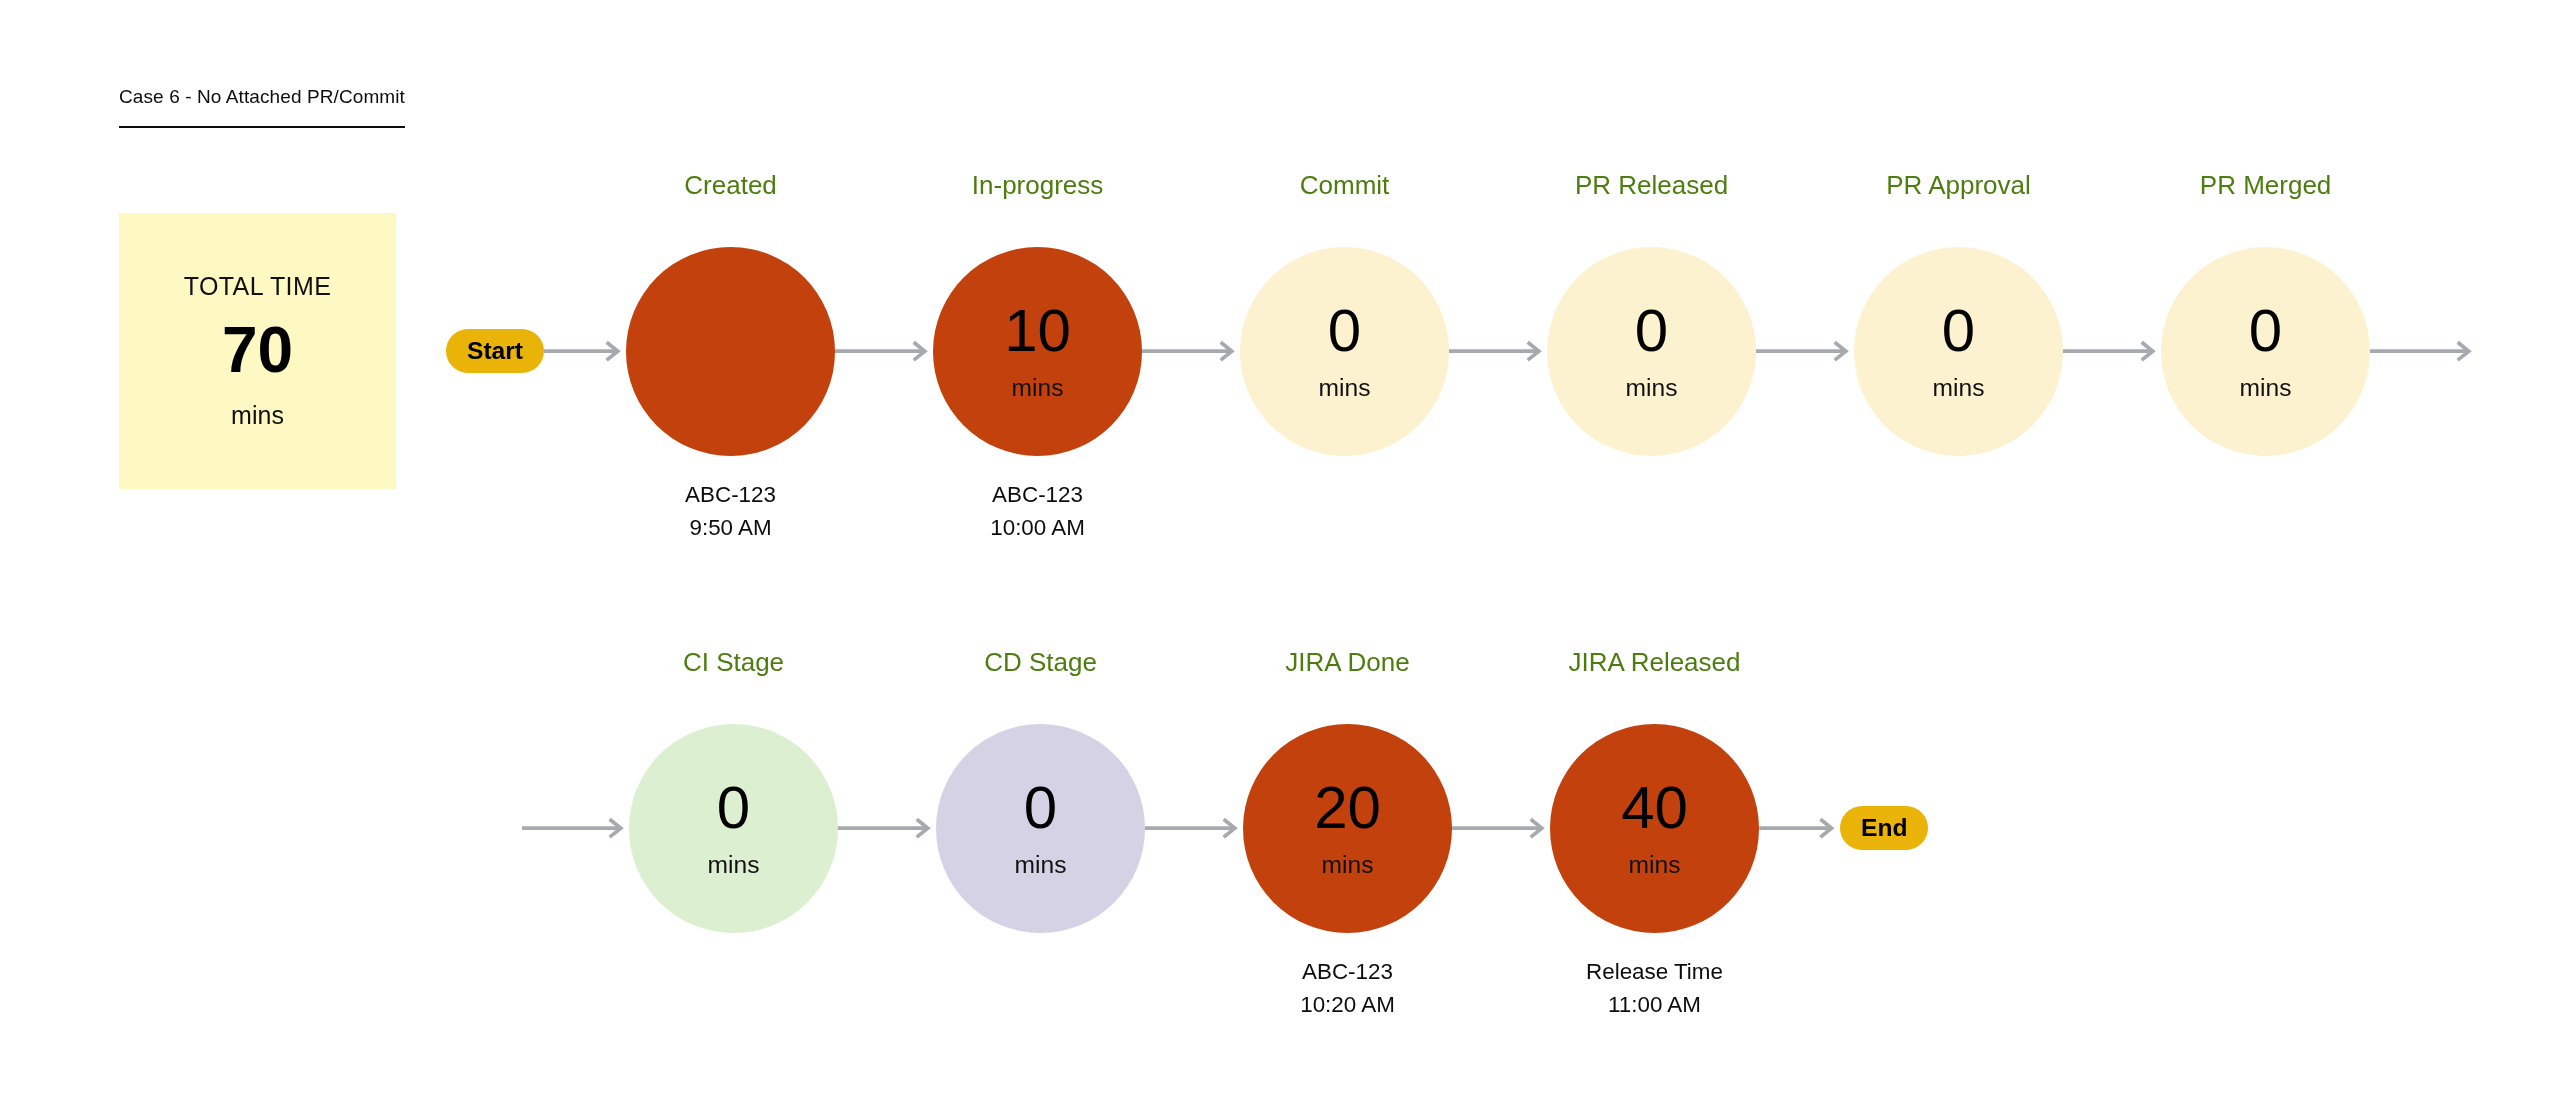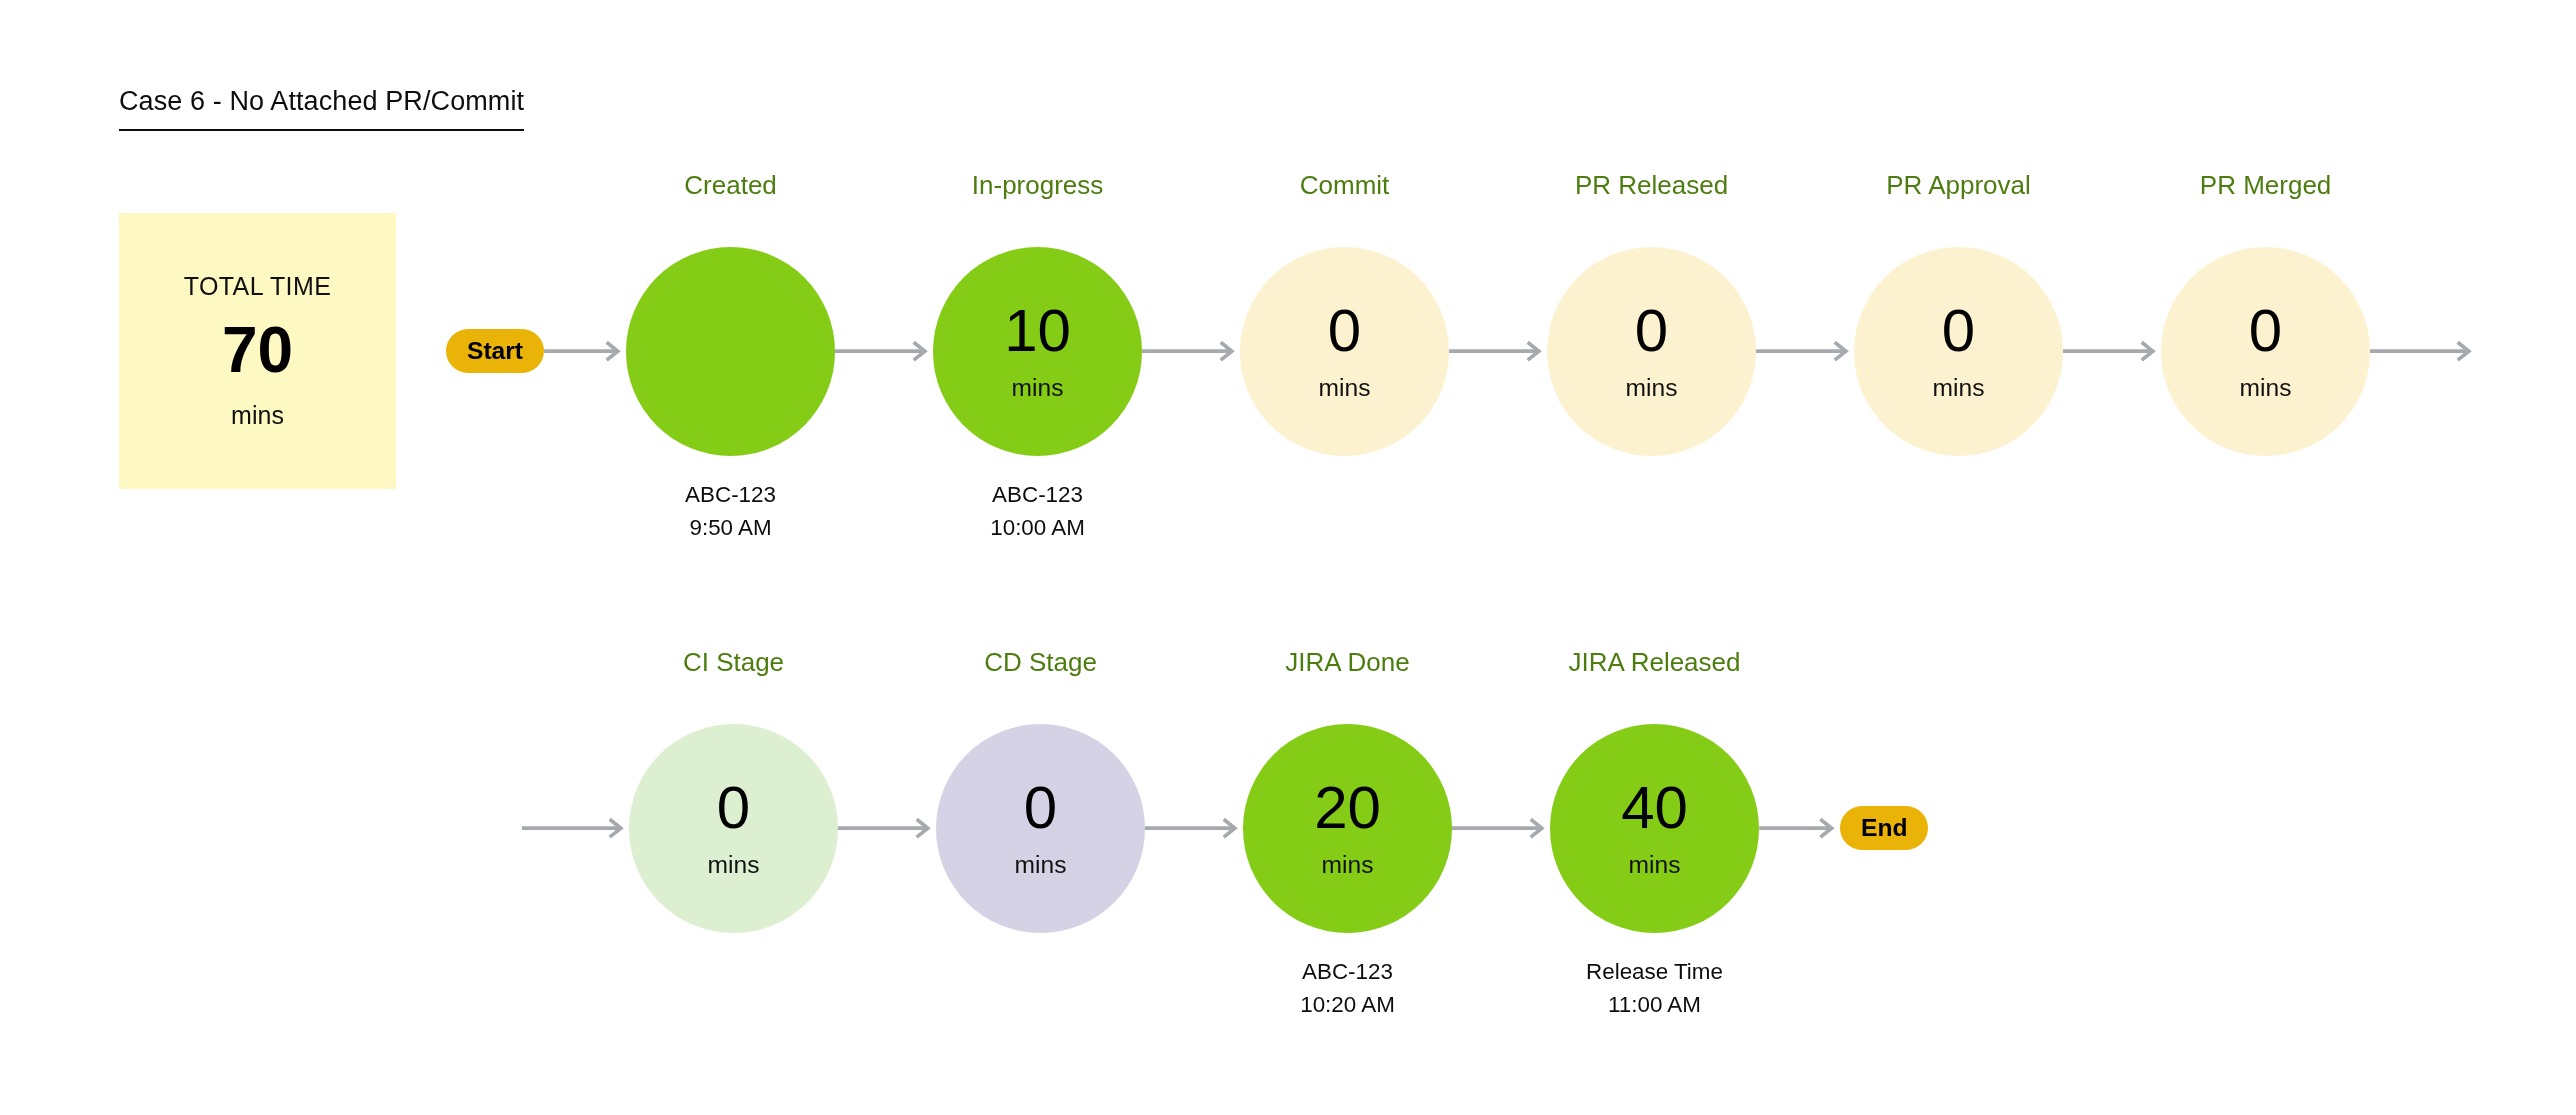--- a/index.html
+++ b/index.html
@@ -15,25 +15,25 @@
     color: #0d0d0d;
     overflow: hidden;
     position: relative;
   }
 
   
   .diagram-title {
     position: absolute;
     left: 119px;
     top: 86px;
-    font-size: 27px;
+    font-size: 19px;
     font-weight: 400;
     letter-spacing: 0.1px;
     color: #0d0d0d;
-    padding-bottom: 12px;
+    padding-bottom: 18px;
     border-bottom: 2.2px solid #0d0d0d;
     white-space: nowrap;
   }
 
   
   .total-card {
     position: absolute;
     left: 119px;
     top: 213px;
     width: 277px;
@@ -157,21 +157,21 @@
     transform: translateX(-50%);
     text-align: center;
     font-size: 22.4px;
     line-height: 1.48;
     color: #0d0d0d;
     white-space: nowrap;
   }
   .node-annotation .ann-line2 { display: block; }
 
   
-  .fill-blue   { background: #84cc16; }
+  .fill-blue   { background: #c2410c; }
   .fill-yellow { background: #fdf2d0; }
   .fill-green  { background: #dcefd0; }
   .fill-purple { background: #d6d2e6; }
 </style>
 </head>
 <body>
 
 <div class="diagram-title">Case 6 - No Attached PR/Commit</div>
 
 <div class="total-card">

